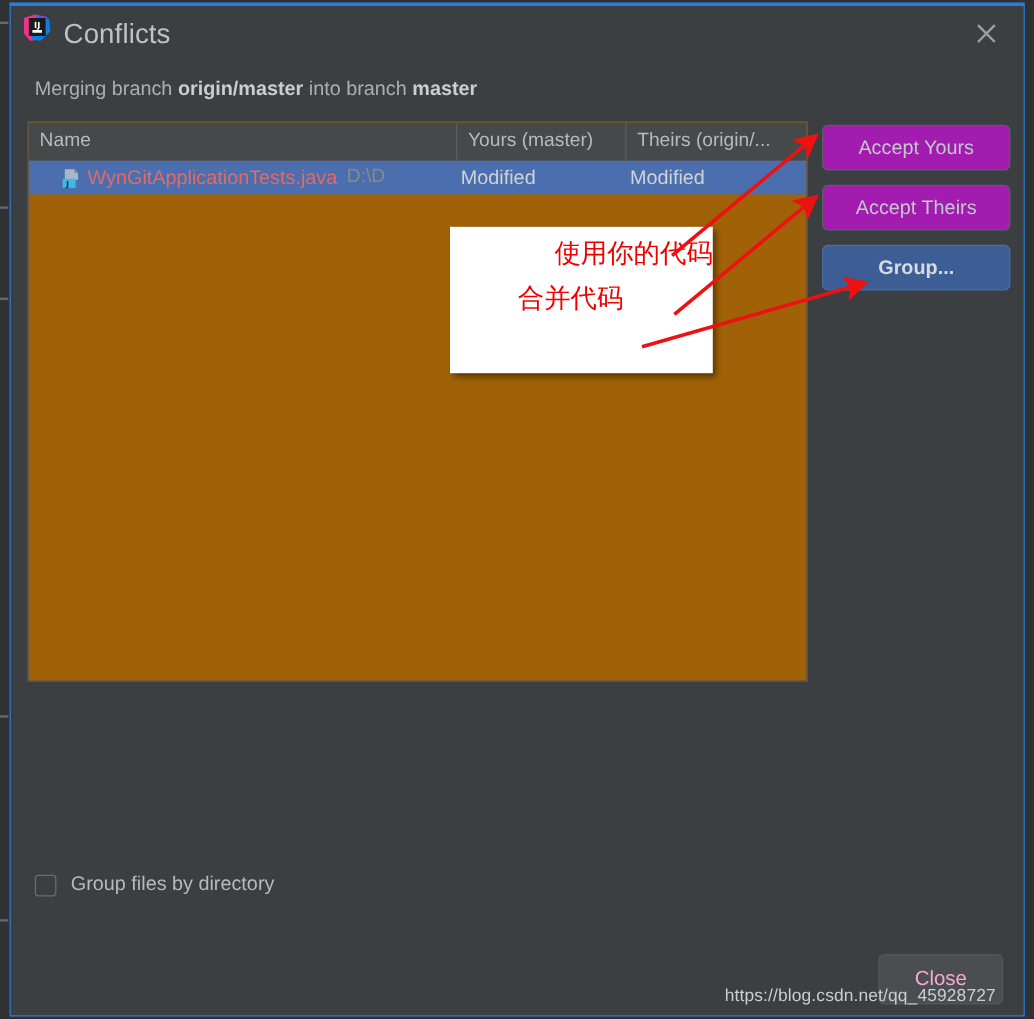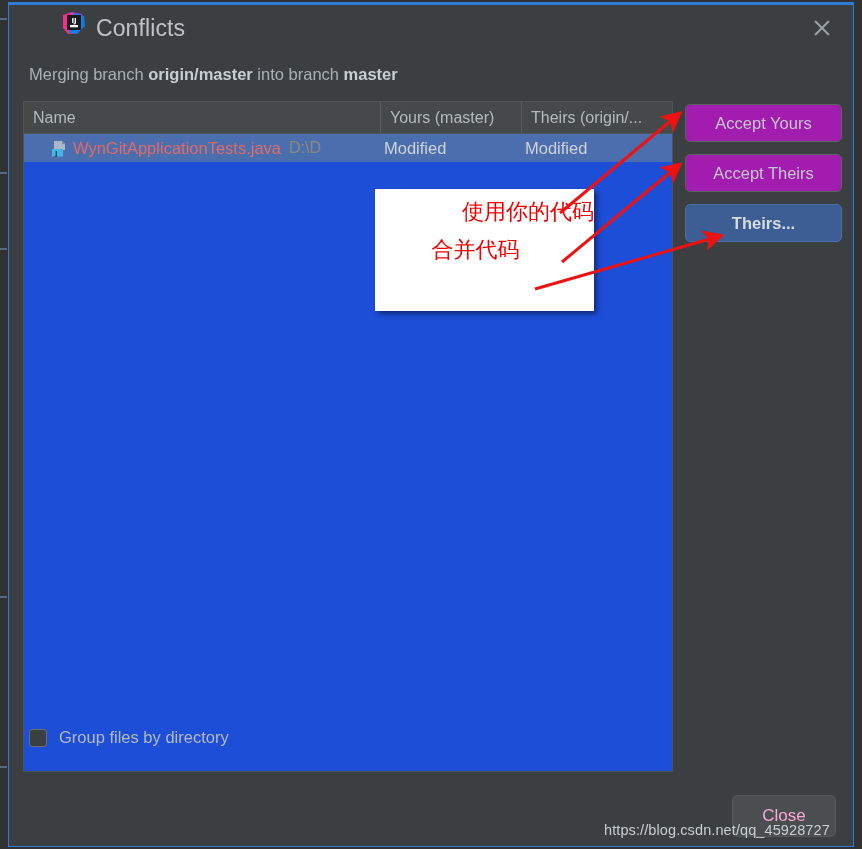--- a/index.html
+++ b/index.html
@@ -34,21 +34,20 @@
   
   .dialog {
     position: absolute;
     left: 8px; top: 2px;
     width: 846px; height: 845px;
     background: #3c3f41;
     border: 1px solid #2d7cd6;
     border-top-width: 3px;
     display: flex;
     flex-direction: column;
-    padding-left: 43px;
   }
 
   
   .titlebar {
     position: relative;
     height: 44px;
     flex: 0 0 44px;
     display: flex;
     align-items: center;
   }
@@ -79,23 +78,23 @@
     font-size: 16.5px;
     color: #a9b0b6;
     white-space: nowrap;
   }
   .subtitle b { color: #c9ced2; font-weight: bold; }
 
   
   .table-wrap {
     position: absolute;
     left: 14px; top: 96px;
-    width: 650px; height: 671px;
+    width: 650px; height: 467px;
     border: 1px solid #4f5355;
-    background: #1d4ed8;
+    background: #a16207;
     overflow: hidden;
   }
   .thead {
     display: flex;
     height: 32px;
     background: #45494a;
     border-bottom: 1px solid #4f5355;
     position: relative;
   }
   .th {
@@ -319,21 +318,21 @@
           <span class="fpath">D:\D</span>
         </div>
         <div class="cell-yours">Modified</div>
         <div class="cell-theirs">Modified</div>
       </div>
     </div>
 
     <div class="btncol">
       <div class="btn">Accept Yours</div>
       <div class="btn">Accept Theirs</div>
-      <div class="btn btn-primary">Theirs...</div>
+      <div class="btn btn-primary">Group...</div>
     </div>
 
     <div class="checkrow">
       <span class="cbox"></span>
       <span class="clabel">Group files by directory</span>
     </div>
 
     <div class="close-btn">Close</div>
   </div>
 

